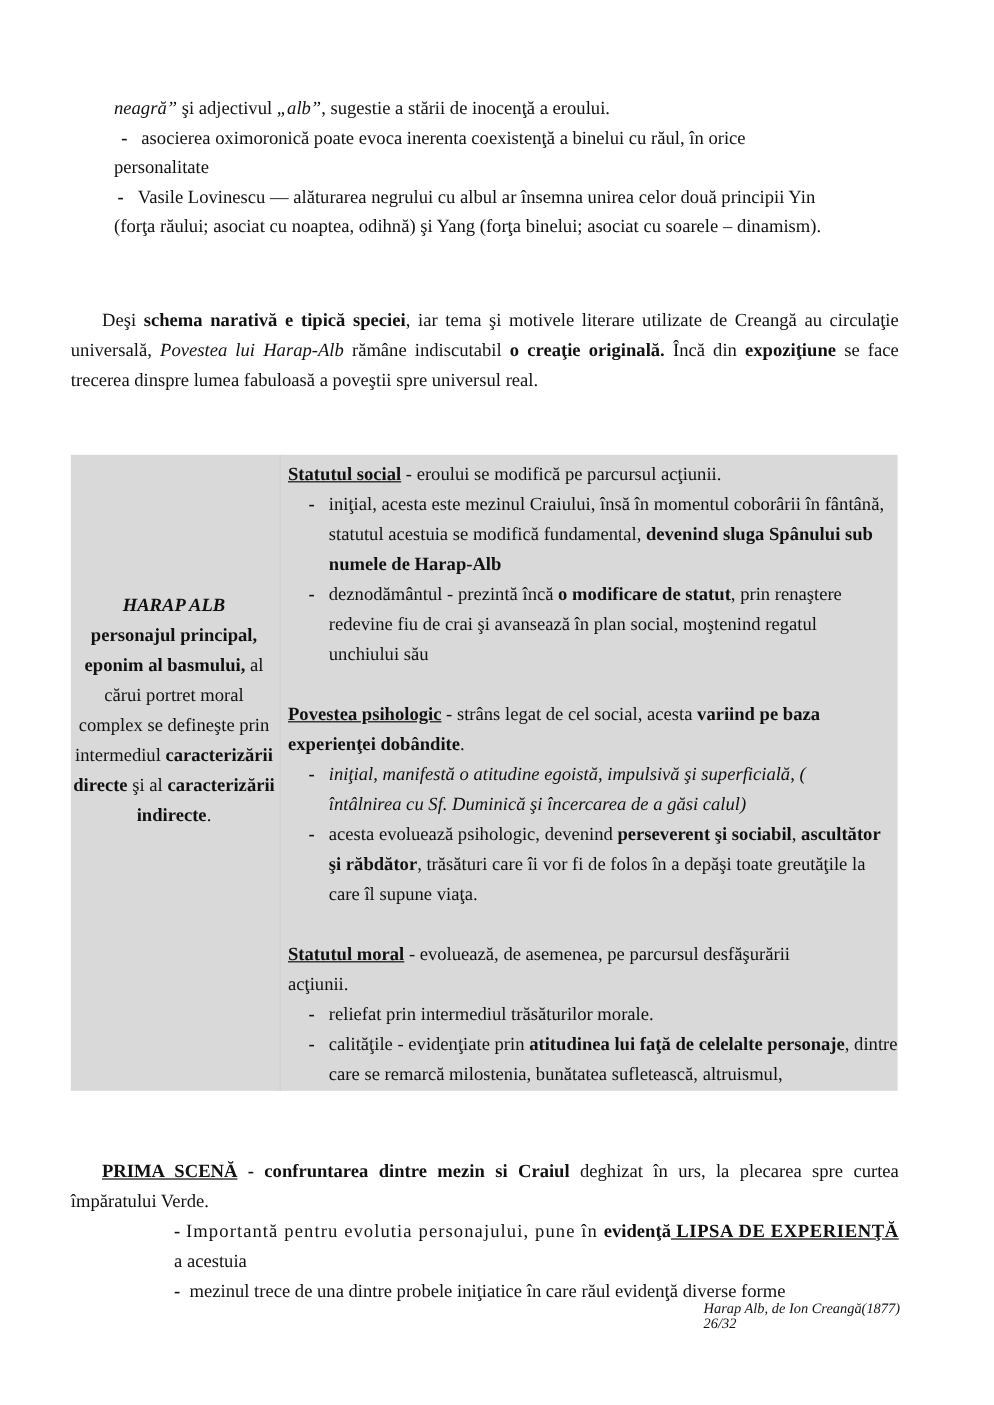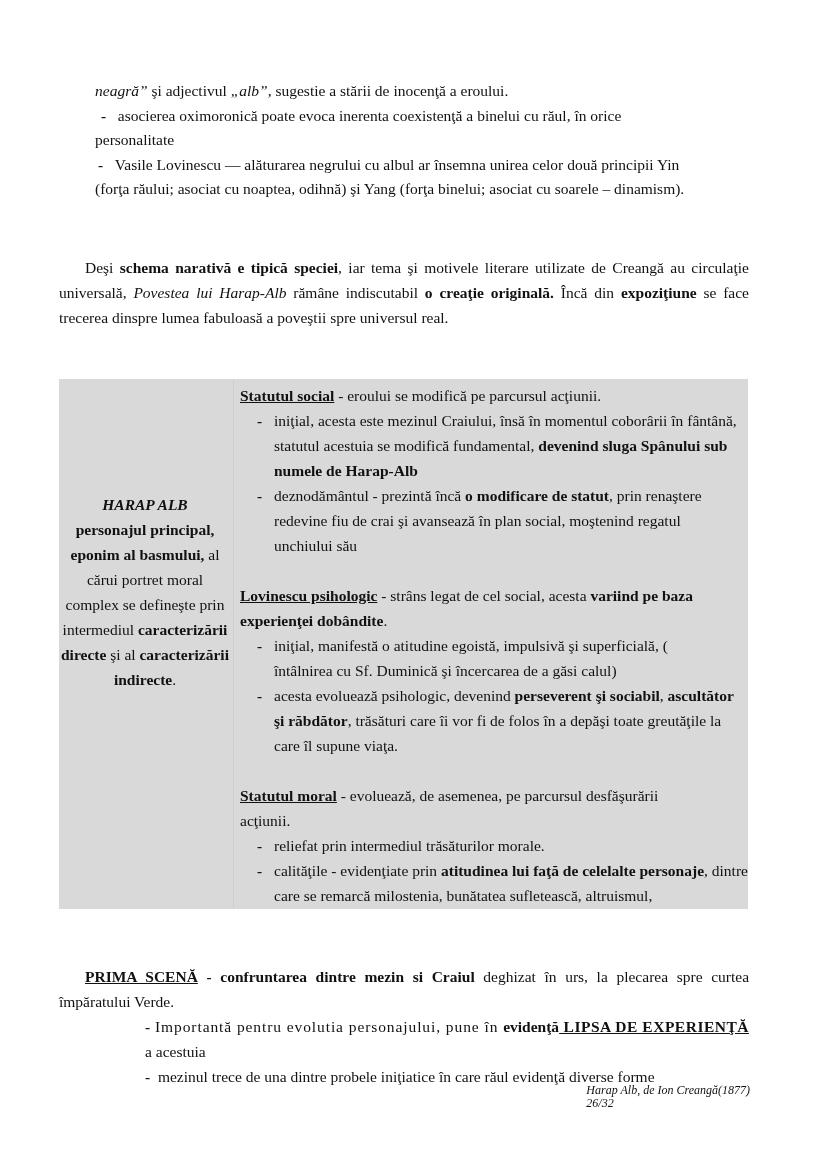--- a/index.html
+++ b/index.html
@@ -172,25 +172,25 @@
         <span class="btext"><span>iniţial, acesta este mezinul Craiului, însă în momentul coborârii în fântână, statutul acestuia se modifică fundamental, </span><b>devenind sluga Spânului sub numele de Harap-Alb</b></span>
       </div>
       <div class="bullet">
         <span class="bdash">-</span>
         <span class="btext"><span>deznodământul - prezintă încă </span><b>o modificare de statut</b><span>, prin renaştere redevine fiu de crai şi avansează în plan social, moştenind regatul unchiului său</span></span>
       </div>
 
       <div class="gap"></div>
 
       <div class="section-head" style="padding-right:20px;">
-        <b class="u">Lovinescu psihologic</b><span> - strâns legat de cel social, acesta </span><b>variind pe baza experienţei dobândite</b><span>.</span>
-      </div>
-      <div class="bullet">
-        <span class="bdash">-</span>
-        <span class="btext" style="padding-right:24px;"><span>iniţial, manifestă o atitudine egoistă, impulsivă şi superficială, ( întâlnirea cu Sf. Duminică şi  încercarea de a găsi calul)</span></span>
+        <b class="u">Povestea psihologic</b><span> - strâns legat de cel social, acesta </span><b>variind pe baza experienţei dobândite</b><span>.</span>
+      </div>
+      <div class="bullet">
+        <span class="bdash">-</span>
+        <span class="btext" style="padding-right:24px;font-style:italic;"><span>iniţial, manifestă o atitudine egoistă, impulsivă şi superficială, ( întâlnirea cu Sf. Duminică şi  încercarea de a găsi calul)</span></span>
       </div>
       <div class="bullet">
         <span class="bdash">-</span>
         <span class="btext"><span>acesta evoluează psihologic, devenind </span><b>perseverent şi sociabil</b><span>, </span><b>ascultător şi răbdător</b><span>, trăsături care îi vor fi de folos în a depăşi toate greutăţile la care îl supune viaţa.</span></span>
       </div>
 
       <div class="gap"></div>
 
       <div class="section-head" style="padding-right:40px;">
         <b class="u">Statutul moral</b><span> - evoluează, de asemenea, pe parcursul desfăşurării acţiunii.</span>

